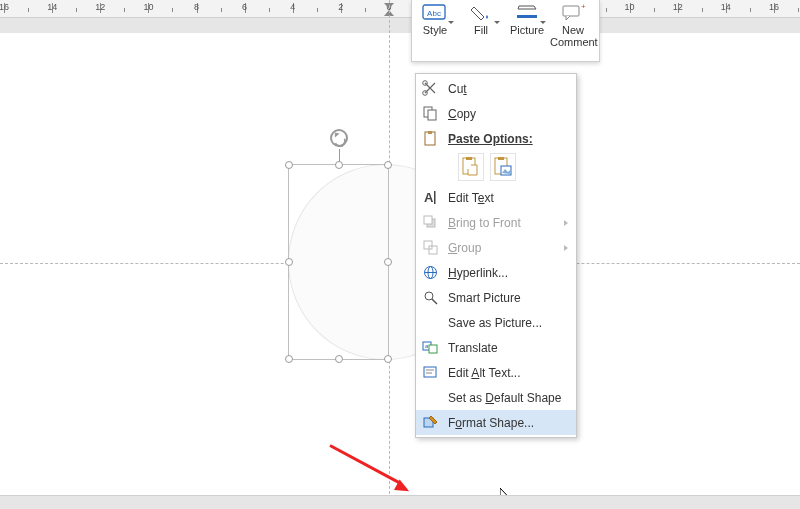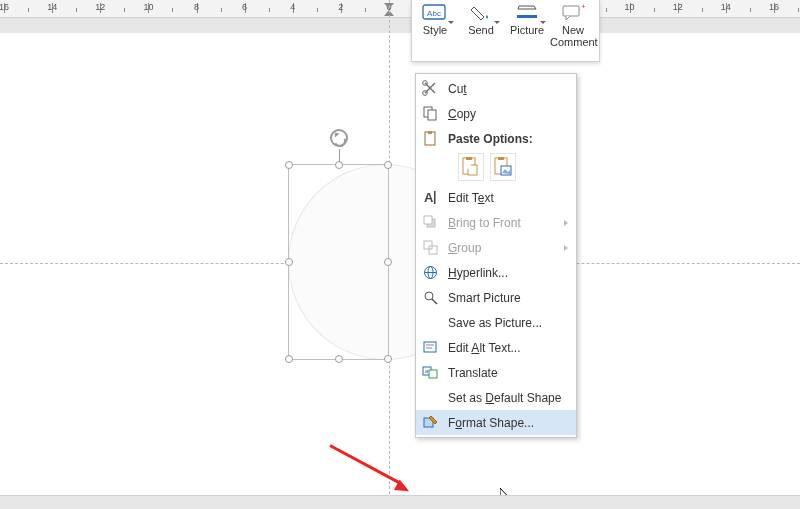--- a/index.html
+++ b/index.html
@@ -49,21 +49,21 @@
   .handle.mb { left:50%;   bottom:-4px; margin-left:-4px; }
   .rot { position:absolute; left:50%; top:-36px; margin-left:-9px; width:18px; height:18px; border:2px solid #9a9a9a; border-radius:50%; background:#fff; }
   .rot::before { content:""; position:absolute; left:50%; top:18px; width:1px; height:14px; background:#9a9a9a; }
   .rot::after { content:""; position:absolute; left:2px; top:4px; width:8px; height:8px; border:2px solid #9a9a9a; border-top-color:transparent; border-left-color:transparent; border-radius:50%; transform:rotate(20deg);}
   .rot .arr{position:absolute;left:1px;top:1px;width:0;height:0;border-left:3px solid transparent;border-right:3px solid transparent;border-bottom:4px solid #9a9a9a;transform:rotate(-40deg);}
 
   
   .ctx-menu { position:absolute; width:162px; background:#fff; border:1px solid #c8c8c8; box-shadow:2px 2px 5px rgba(0,0,0,.2); padding:2px 0; }
   .ctx-row { position:relative; height:25px; display:flex; align-items:center; padding:0 10px 0 32px; cursor:default; }
   .ctx-row.hover { background:#d6e6f6; }
-  .ctx-row.head { font-weight:600; color:#3b3b3b; }
+  .ctx-row.head { font-weight:600; color:#3b3b3b;text-decoration:underline; }
   .ctx-row.disabled { color:#a0a0a0; }
   .ctx-row .u { text-decoration:underline; }
   .ctx-row .sub { position:absolute; right:8px; top:50%; margin-top:-3px; width:0;height:0;border-top:3px solid transparent;border-bottom:3px solid transparent;border-left:4px solid #666; }
   .ctx-row.disabled .sub { border-left-color:#bbb; }
   .ctx-icon { position:absolute; left:6px; top:4px; width:17px; height:17px; }
   .paste-icons { padding:2px 0 4px 42px; display:flex; gap:6px; }
   .paste-icons .pi{ width:26px; height:28px; border:1px solid #e3e3e3; display:flex;align-items:center;justify-content:center; }
 
   
   .arrow { position:absolute; pointer-events:none; }
@@ -174,21 +174,21 @@
     <div class="lbl">Style</div>
   </div>
   <div class="mini-btn">
     <div class="icn">
       <svg viewBox="0 0 26 18">
           <path d="M6 3 L16 13 L13 16 L3 6 Z" fill="#fff" stroke="#555"></path>
           <path d="M19 11 q2 2 0 4 q-2 -2 0 -4" fill="#3b78c8"></path>
         </svg>
       <div class="dd"></div>
     </div>
-    <div class="lbl">Send</div>
+    <div class="lbl">Fill</div>
   </div>
   <div class="mini-btn">
     <div class="icn">
       <svg viewBox="0 0 26 18">
           <rect x="3" y="11" width="20" height="3" fill="#2a6bbf"></rect>
           <path d="M5 2 L20 2 L22 5 L4 5 Z" fill="#fff" stroke="#555"></path>
         </svg>
       <div class="dd"></div>
     </div>
     <div class="lbl">Picture</div>
@@ -283,33 +283,33 @@
           <circle cx="7" cy="7" r="4" fill="none" stroke="#555"></circle>
           <line x1="10" y1="10" x2="15" y2="15" stroke="#555" stroke-width="1.5"></line>
         </svg></span>
     <span>Smart Picture</span>
   </div>
   <div class="ctx-row">
     <span>Save as Picture...</span>
   </div>
   <div class="ctx-row">
     <span class="ctx-icon"><svg viewBox="0 0 17 17">
+          <rect x="1" y="3" width="8" height="8" fill="#fff" stroke="#2a6bbf"></rect>
+          <rect x="7" y="6" width="8" height="8" fill="#fff" stroke="#3a9a4a"></rect>
+          <text x="3" y="9" font-size="6" fill="#2a6bbf">a</text>
+        </svg></span>
+    <span>Translate</span>
+  </div>
+  <div class="ctx-row">
+    <span class="ctx-icon"><svg viewBox="0 0 17 17">
           <rect x="2" y="3" width="12" height="10" fill="#fff" stroke="#2a6bbf"></rect>
           <line x1="4" y1="6" x2="12" y2="6" stroke="#888"></line>
           <line x1="4" y1="9" x2="10" y2="9" stroke="#888"></line>
         </svg></span>
     <span id="m-alt">Edit <span class="u">A</span>lt Text...</span>
-  </div>
-  <div class="ctx-row">
-    <span class="ctx-icon"><svg viewBox="0 0 17 17">
-          <rect x="1" y="3" width="8" height="8" fill="#fff" stroke="#2a6bbf"></rect>
-          <rect x="7" y="6" width="8" height="8" fill="#fff" stroke="#3a9a4a"></rect>
-          <text x="3" y="9" font-size="6" fill="#2a6bbf">a</text>
-        </svg></span>
-    <span>Translate</span>
   </div>
   <div class="ctx-row">
     <span id="m-default">Set as <span class="u">D</span>efault Shape</span>
   </div>
   <div class="ctx-row hover">
     <span class="ctx-icon"><svg viewBox="0 0 17 17">
           <rect x="2" y="4" width="9" height="9" fill="#bcd6ef" stroke="#2a6bbf"></rect>
           <path d="M9 2 L15 8 L13 10 L7 4 Z" fill="#d8901d" stroke="#9a6514"></path>
         </svg></span>
     <span id="m-format">F<span class="u">o</span>rmat Shape...</span>

